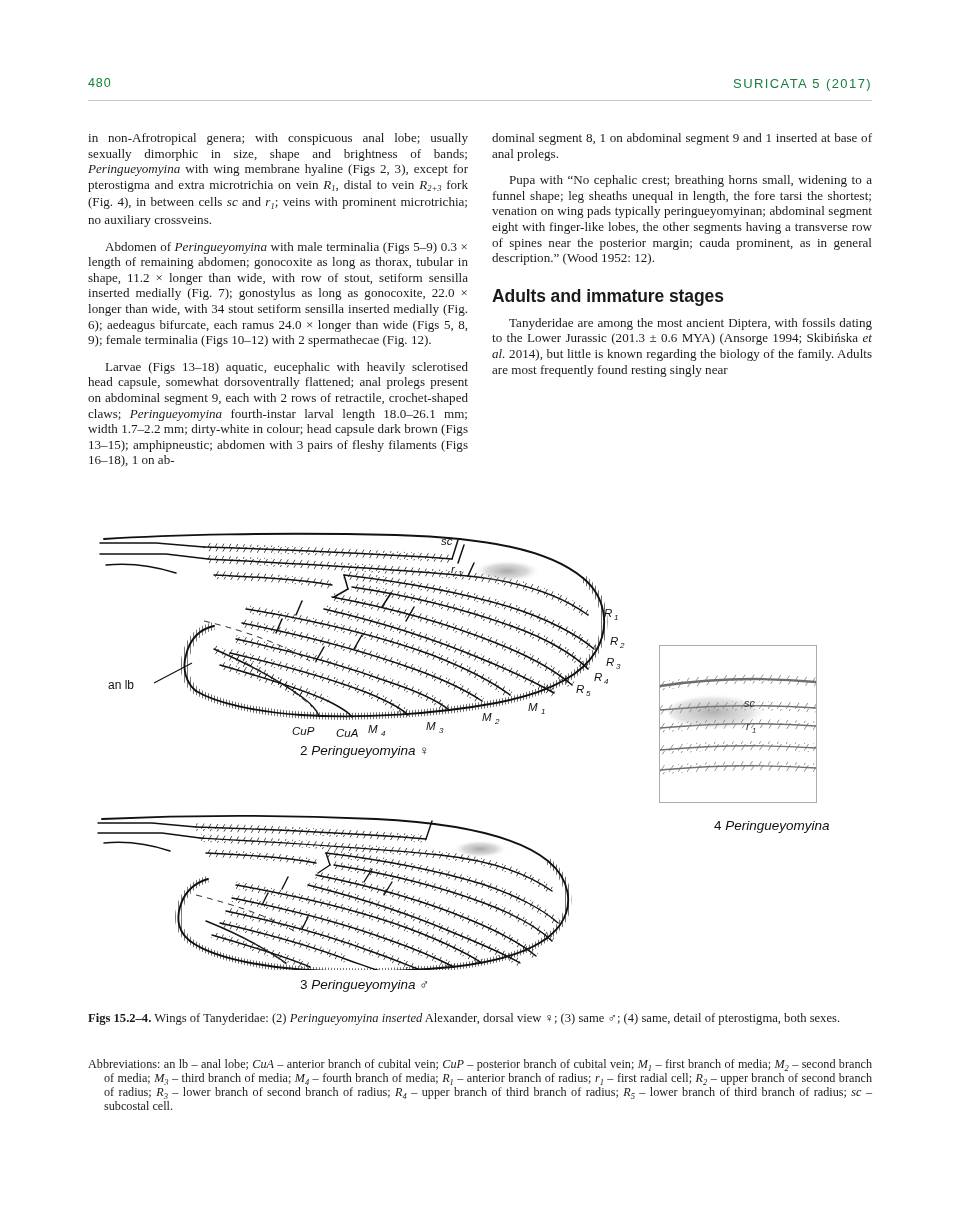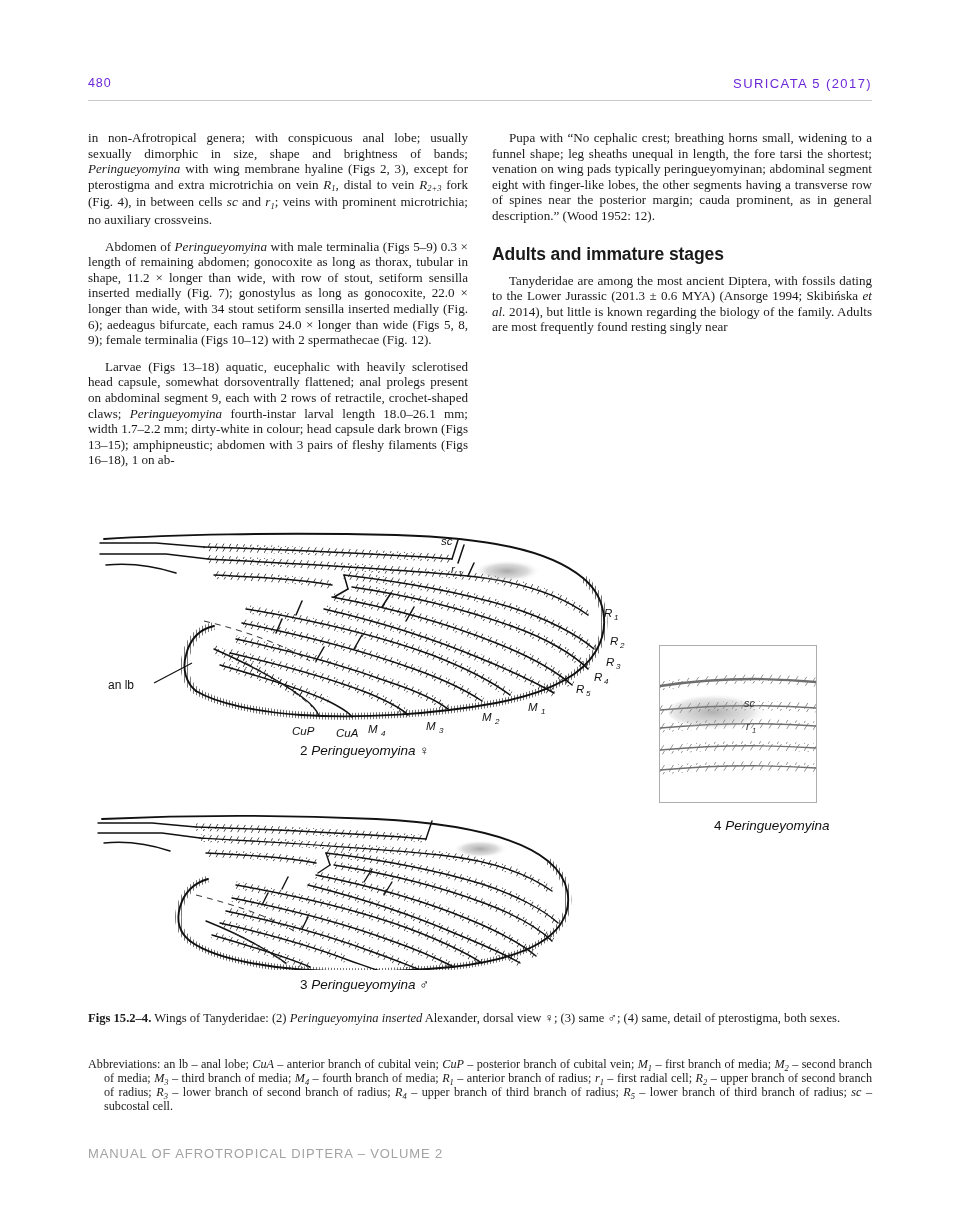--- a/index.html
+++ b/index.html
@@ -11,21 +11,21 @@
     position:relative;
     overflow:hidden;
   }
   .page{position:absolute;inset:0;}
 
   
   .runhead{
     position:absolute;left:88px;top:76px;width:784px;height:26px;
     display:flex;align-items:flex-start;justify-content:space-between;
     font-family:"Liberation Sans", sans-serif;
-    font-size:12.5px;letter-spacing:.9px;color:#6d28d9;
+    font-size:12.5px;letter-spacing:.9px;color:#15803d;
   }
   .runhead .rh-right{letter-spacing:1.4px;font-size:13px;}
   .runhead-rule{
     position:absolute;left:88px;top:100px;width:784px;height:1px;
     background:#c9c9c9;
   }
 
   
   .col{position:absolute;width:380px;top:130px;}
   .col-left{left:88px;}
@@ -101,20 +101,21 @@
   </div>
   <div class="runhead-rule"></div>
 
   <div class="col col-left">
     <p>in non-Afrotropical genera; with conspicuous anal lobe; usually sexually dimorphic in size, shape and brightness of bands; <i>Peringueyomyina</i> with wing membrane hyaline (Figs 2, 3), except for pterostigma and extra microtrichia on vein <i>R<sub>1</sub></i>, distal to vein <i>R<sub>2+3</sub></i> fork (Fig. 4), in between cells <i>sc</i> and <i>r<sub>1</sub></i>; veins with prominent microtrichia; no auxiliary crossveins.</p>
     <p class="indent">Abdomen of <i>Peringueyomyina</i> with male terminalia (Figs 5–9) 0.3 × length of remaining abdomen; gonocoxite as long as thorax, tubular in shape, 11.2 × longer than wide, with row of stout, setiform sensilla inserted medially (Fig. 7); gonostylus as long as gonocoxite, 22.0 × longer than wide, with 34 stout setiform sensilla inserted medially (Fig. 6); aedeagus bifurcate, each ramus 24.0 × longer than wide (Figs 5, 8, 9); female terminalia (Figs 10–12) with 2 spermathecae (Fig. 12).</p>
     <p class="indent">Larvae (Figs 13–18) aquatic, eucephalic with heavily sclerotised head capsule, somewhat dorsoventrally flattened; anal prolegs present on abdominal segment 9, each with 2 rows of retractile, crochet-shaped claws; <i>Peringueyomyina</i> fourth-instar larval length 18.0–26.1 mm; width 1.7–2.2 mm; dirty-white in colour; head capsule dark brown (Figs 13–15); amphipneustic; abdomen with 3 pairs of fleshy filaments (Figs 16–18), 1 on ab-</p>
   </div>
 
   <div class="col col-right">
+    <p>dominal segment 8, 1 on abdominal segment 9 and 1 inserted at base of anal prolegs.</p>
     <p class="indent">Pupa with “No cephalic crest; breathing horns small, widening to a funnel shape; leg sheaths unequal in length, the fore tarsi the shortest; venation on wing pads typically peringueyomyinan; abdominal segment eight with finger-like lobes, the other segments having a transverse row of spines near the posterior margin; cauda prominent, as in general description.” (Wood 1952: 12).</p>
     <div class="sec-head">Adults and immature stages</div>
     <p class="indent">Tanyderidae are among the most ancient Diptera, with fossils dating to the Lower Jurassic (201.3 ± 0.6 MYA) (Ansorge 1994; Skibińska <i>et al.</i> 2014), but little is known regarding the biology of the family. Adults are most frequently found resting singly near</p>
   </div>
 
   <div class="figblock">
 
     <svg id="wing-female" class="wing-svg" width="560" height="215" viewBox="0 0 560 215">
       <defs>
         <radialGradient id="stig" cx="50%" cy="50%" r="50%">
@@ -345,15 +346,14 @@
   </div>
 
   <div class="caption">
     <span class="hang"><b>Figs 15.2–4.</b><span> Wings of Tanyderidae: (2) <i>Peringueyomyina inserted</i> Alexander, dorsal view ♀; (3) same ♂; (4) same, detail of pterostigma, both sexes.</span></span>
   </div>
 
   <div class="abbrev">
     <span class="hang">Abbreviations: an lb – anal lobe; <i>CuA</i> – anterior branch of cubital vein; <i>CuP</i> – posterior branch of cubital vein; <i>M<sub>1</sub></i> – first branch of media; <i>M<sub>2</sub></i> – second branch of media; <i>M<sub>3</sub></i> – third branch of media; <i>M<sub>4</sub></i> – fourth branch of media; <i>R<sub>1</sub></i> – anterior branch of radius; <i>r<sub>1</sub></i> – first radial cell; <i>R<sub>2</sub></i> – upper branch of second branch of radius; <i>R<sub>3</sub></i> – lower branch of second branch of radius; <i>R<sub>4</sub></i> – upper branch of third branch of radius; <i>R<sub>5</sub></i> – lower branch of third branch of radius; <i>sc</i> – subcostal cell.</span>
   </div>
 
-  <div class="footer">MANUAL OF AFROTROPICAL DIPTERA – VOLUME 2</div>
 
 </div>
 
 </body></html>

